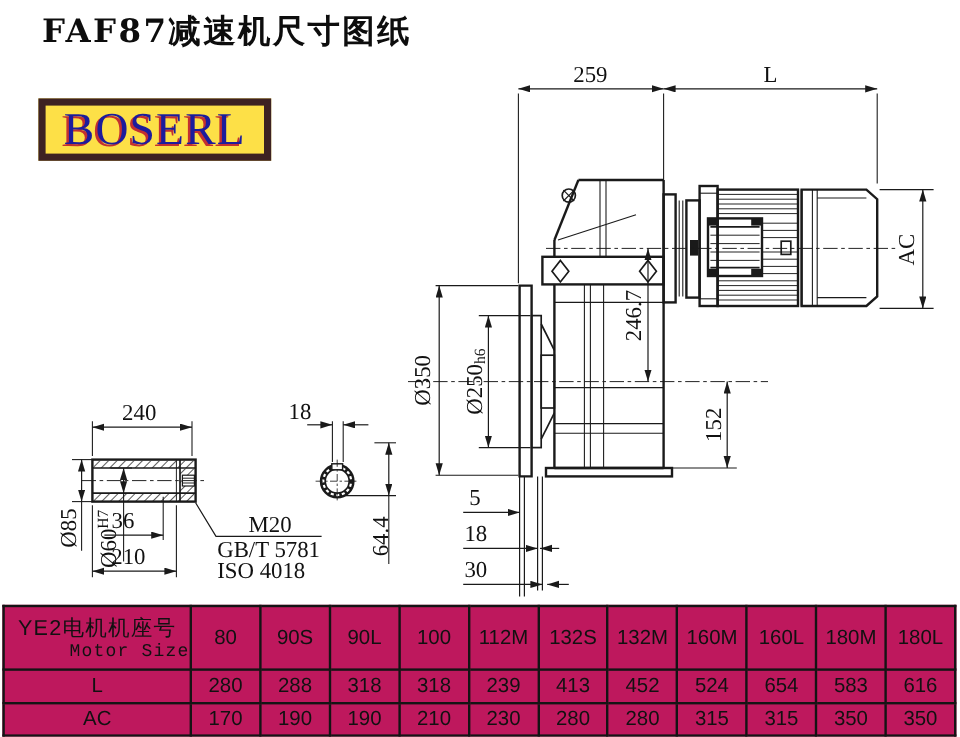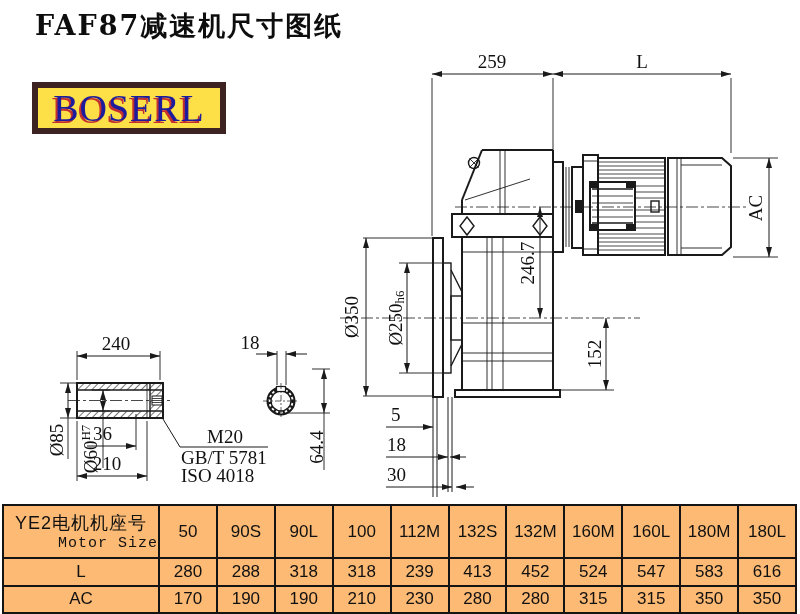--- a/index.html
+++ b/index.html
@@ -16,21 +16,21 @@
   .ol2{stroke:#1a1a1a;stroke-width:1.4;fill:none;}
   .thin{stroke:#1a1a1a;stroke-width:0.9;fill:none;}
   .fin{stroke:#1a1a1a;stroke-width:0.8;fill:none;}
   .dl{stroke:#1a1a1a;stroke-width:1;fill:none;}
   .xl{stroke:#1a1a1a;stroke-width:0.9;fill:none;}
   .cl{stroke:#1a1a1a;stroke-width:0.8;fill:none;stroke-dasharray:12 3 3 3;}
   .dim{font-family:"Liberation Serif","DejaVu Serif",serif;font-size:19px;fill:#111;}
   .dimS{font-family:"Liberation Serif","DejaVu Serif",serif;font-size:13px;fill:#111;}
   .blk{fill:#1a1a1a;stroke:none;}
   table{position:absolute;left:2px;top:504px;width:795px;height:110px;border-collapse:collapse;
-        table-layout:fixed;background:#fdba74;}
+        table-layout:fixed;background:#be185d;}
   td,th{border:2px solid #141414;text-align:center;vertical-align:middle;
         font-size:17px;font-weight:normal;color:#111;padding:0;font-family:"Liberation Sans",sans-serif;}
   th.lbl div.cn{font-size:18px;letter-spacing:1px;}
   th.lbl div.en{font-family:"Liberation Mono",monospace;font-size:15px;letter-spacing:1px;text-align:right;}
 </style>
 </head>
 <body>
 
 <div id="stage">
 
@@ -278,21 +278,21 @@
         <col>
         <col>
         <col>
     </colgroup>
     <tbody>
       <tr>
         <th class="lbl">
           <div class="cn">YE2电机机座号</div>
           <div class="en">Motor Size</div>
         </th>
-        <th>50</th>
+        <th>80</th>
         <th>90S</th>
         <th>90L</th>
         <th>100</th>
         <th>112M</th>
         <th>132S</th>
         <th>132M</th>
         <th>160M</th>
         <th>160L</th>
         <th>180M</th>
         <th>180L</th>
@@ -300,21 +300,21 @@
       <tr>
         <td>L</td>
         <td>280</td>
         <td>288</td>
         <td>318</td>
         <td>318</td>
         <td>239</td>
         <td>413</td>
         <td>452</td>
         <td>524</td>
-        <td>547</td>
+        <td>654</td>
         <td>583</td>
         <td>616</td>
       </tr>
       <tr>
         <td>AC</td>
         <td>170</td>
         <td>190</td>
         <td>190</td>
         <td>210</td>
         <td>230</td>

